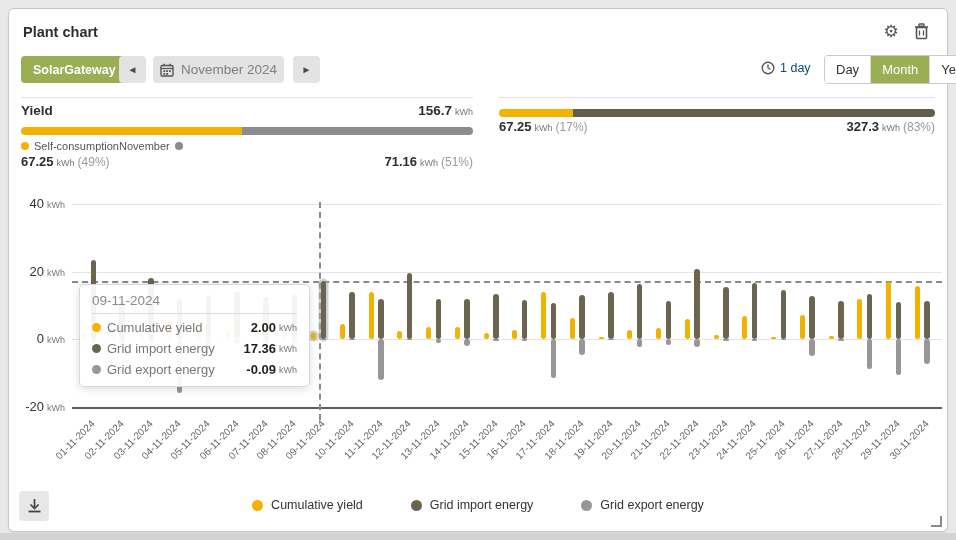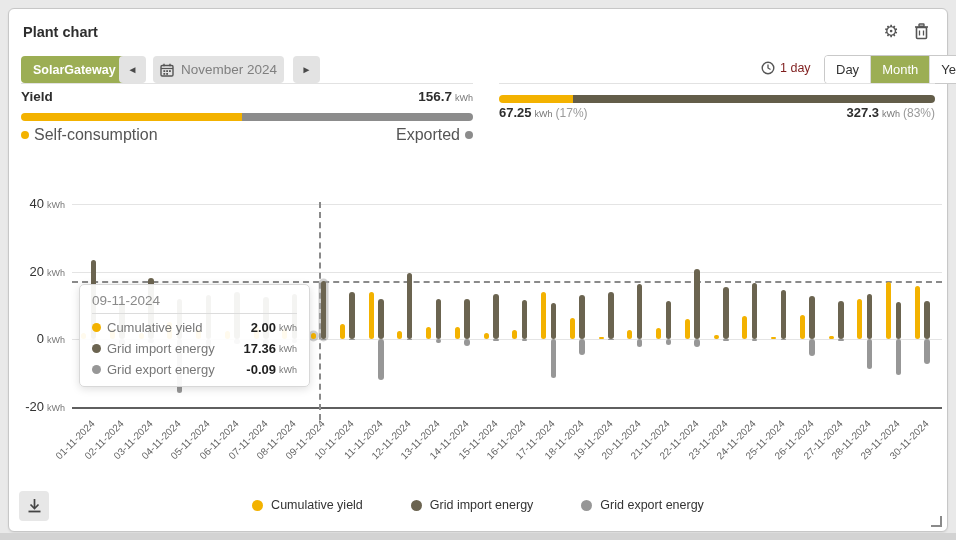--- a/index.html
+++ b/index.html
@@ -17,37 +17,37 @@
   .icon-btn { width:20px; height:20px; display:flex; align-items:center; justify-content:center; cursor:pointer; color:#555; }
 
   
   .gw-btn { position:absolute; left:12px; top:47px; height:27px; padding:0 12px; background:#9CAE54;
             border:none; border-radius:4px; color:#fff; font-weight:bold; font-size:12.5px; display:flex; align-items:center; }
   .nav-btn { position:absolute; top:47px; width:27px; height:27px; background:#e3e3e3; border:none; border-radius:4px;
              color:#4a4a4a; font-size:10px; display:flex; align-items:center; justify-content:center; cursor:pointer; }
   .nav-prev { left:110px; } .nav-next { left:284px; }
   .date-btn { position:absolute; left:144px; top:47px; width:131px; height:27px; background:#e3e3e3; border:none; border-radius:4px;
               color:#7f7f7f; font-size:13.5px; display:flex; align-items:center; justify-content:center; gap:7px; }
-  .interval { position:absolute; left:752px; top:52px; display:flex; align-items:center; gap:5px; color:#7f1d1d; font-size:12.5px; }
+  .interval { position:absolute; left:752px; top:52px; display:flex; align-items:center; gap:5px; color:#0c4a6e; font-size:12.5px; }
   .seg { position:absolute; left:815px; top:46px; height:29px; display:flex; border:1px solid #c9c9c9; border-radius:4px; overflow:hidden; background:#fff; }
   .seg button { border:none; background:#fff; padding:0 11px; font-size:13px; color:#333; cursor:pointer; border-left:1px solid #d9d9d9; }
   .seg button:first-child { border-left:none; }
   .seg button.active { background:#9CAE54; color:#fff; }
 
   
-  .sum-col { position:absolute; top:74px; border-top:1px solid #e2e2e2; padding-top:5px; }
+  .sum-col { position:absolute; top:88px; border-top:1px solid #e2e2e2; padding-top:5px; }
   .sum-left { left:12px; width:452px; } .sum-right { left:490px; width:436px; }
   .sum-head { display:flex; justify-content:space-between; align-items:baseline; height:18px; }
   .sum-title { font-size:13.5px; font-weight:bold; color:#2e2e2e; }
   .big-val { font-size:13.5px; font-weight:bold; color:#2e2e2e; }
   .unit { font-size:9px; color:#777; margin-left:3px; font-weight:normal; }
   .pbar { height:8px; border-radius:4px; overflow:hidden; display:flex; margin-top:6px; }
   .pbar .fill-y { background:#F3B200; height:100%; }
   .pbar.yield .rest { background:#8C8C8C; flex:1; } .pbar.cons .rest { background:#635D49; flex:1; }
-  .sum-lbls { display:flex; justify-content:space-between; margin-top:5px; font-size:16px; color:#555; }
+  .sum-lbls { display:flex; justify-content:flex-start; margin-top:5px; font-size:11px; color:#555; }
   .sum-vals { display:flex; justify-content:space-between; margin-top:2px; font-size:13px; color:#2e2e2e; }
   .sum-vals b { font-size:13px; }
   .pct { color:#9a9a9a; margin-left:3px; font-weight:normal; font-size:12px; }
   .dot { display:inline-block; width:8px; height:8px; border-radius:50%; vertical-align:middle; margin:0 5px 2px 0; }
   .dot.right { margin:0 0 2px 5px; }
   .d-yellow { background:#F3B200; } .d-gray { background:#8C8C8C; } .d-olive { background:#635D49; }
 
   
   .ylab { position:absolute; width:46px; text-align:right; font-size:13px; color:#333; }
   .ylab .unit { font-size:9px; }
@@ -140,21 +140,25 @@
       <div class="sum-head">
         <span class="sum-title">Yield</span>
         <span class="big-val"><span>156.7</span><span class="unit">kWh</span></span>
       </div>
       <div class="pbar yield">
         <div class="fill-y" style="width: 49%;"></div>
           <div class="rest"></div>
       </div>
       <div class="sum-lbls">
         <span><span class="dot d-yellow"></span><span>Self-consumption</span></span>
-        <span><span>Exported</span><span class="dot right d-gray"></span></span>
+        <span><span>November</span><span class="dot right d-gray"></span></span>
+      </div>
+      <div class="sum-vals">
+        <span><b>67.25</b><span class="unit">kWh</span><span class="pct">(49%)</span></span>
+        <span><b>71.16</b><span class="unit">kWh</span><span class="pct">(51%)</span></span>
       </div>
     </div>
 
     <div class="sum-col sum-right">
       <div class="pbar cons">
         <div class="fill-y" style="width: 17%;"></div>
           <div class="rest"></div>
       </div>
       <div class="sum-vals">
         <span><b>67.25</b><span class="unit">kWh</span><span class="pct">(17%)</span></span>

